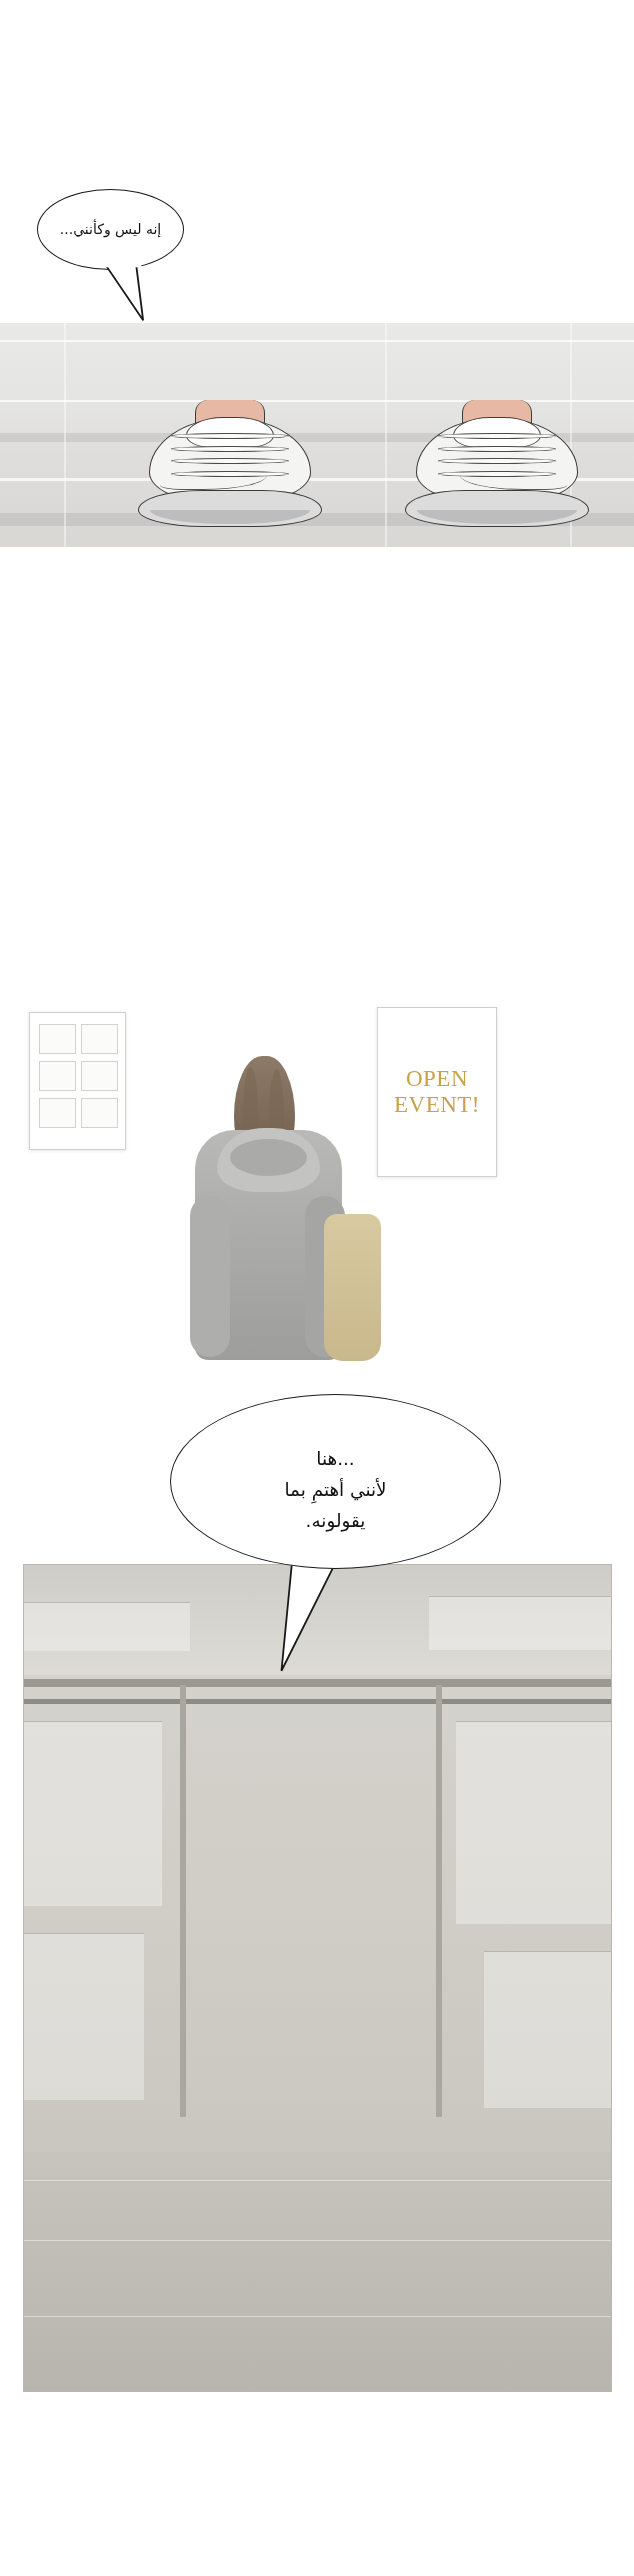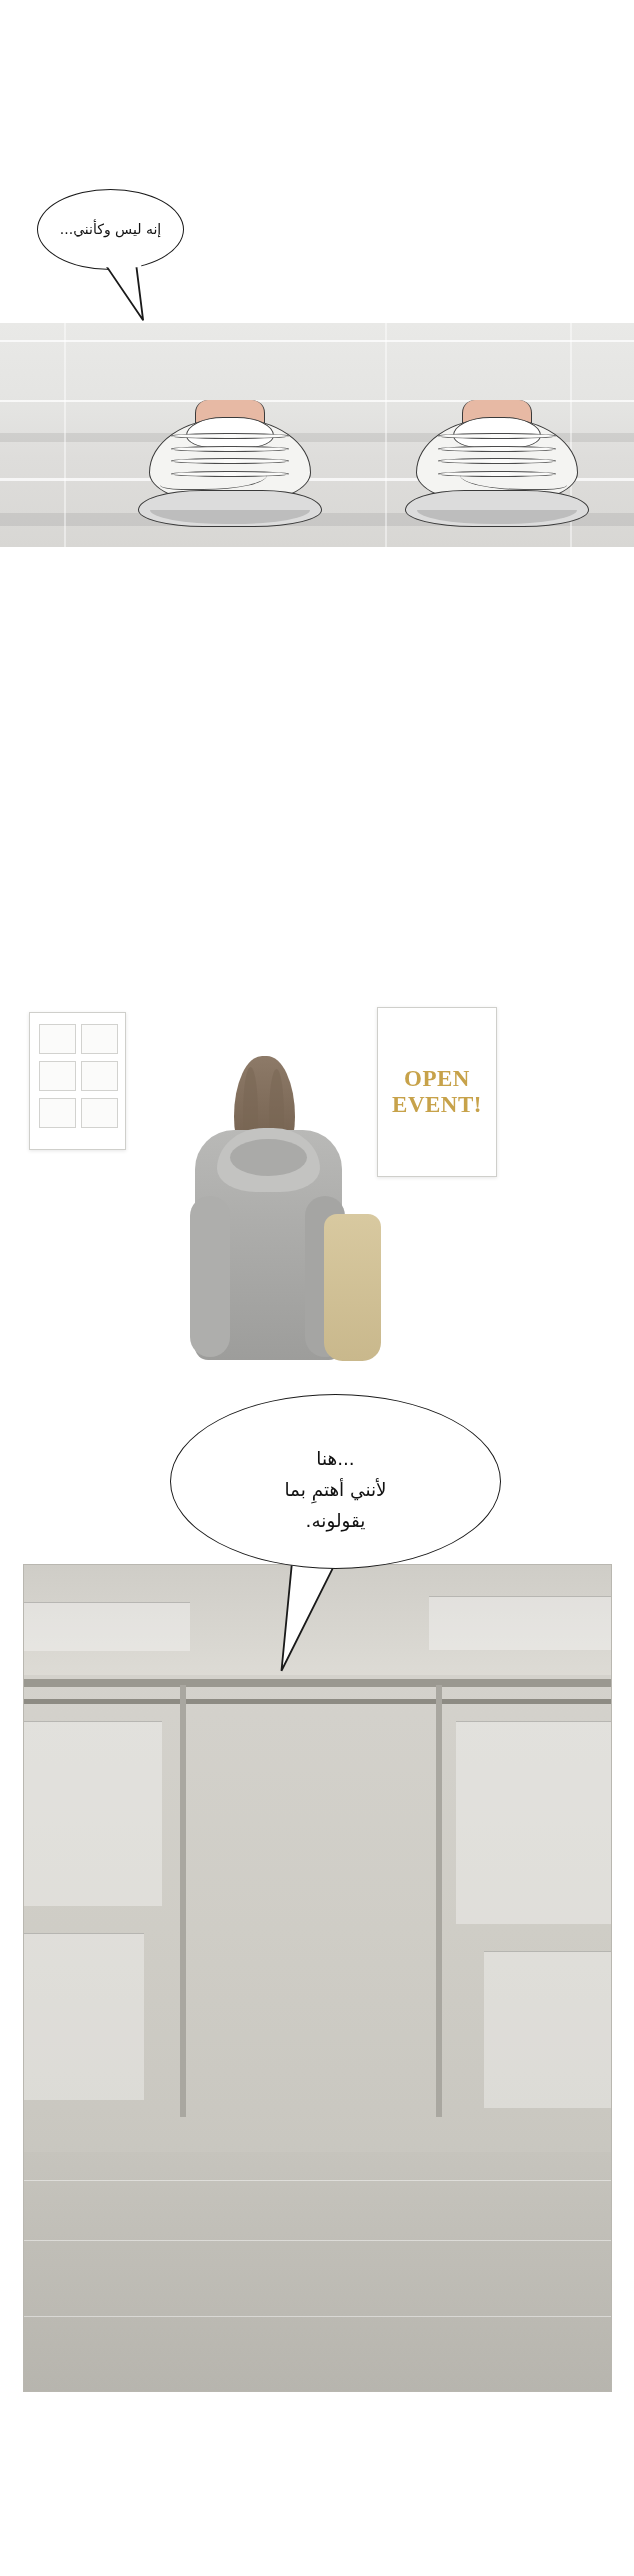--- a/index.html
+++ b/index.html
@@ -240,21 +240,20 @@
     display: flex; align-items: center; justify-content: center;
     text-align: center;
   }
   .poster-text {
     font-family: "Liberation Serif", serif;
     font-size: 23px;
     line-height: 1.15;
     color: #c7a24a;
     letter-spacing: 0.5px;
     white-space: pre-line;
-    font-weight: bold;
   }
   .fig-hair {
     position: absolute;
     left: 234px; top: 1056px;
     width: 61px; height: 110px;
     background: linear-gradient(to bottom, #8d7a68, #7d6a58 55%, #6f5d4c);
     border-radius: 46% 46% 35% 35% / 55% 55% 45% 45%;
   }
   .fig-hair-strand {
     position: absolute;

